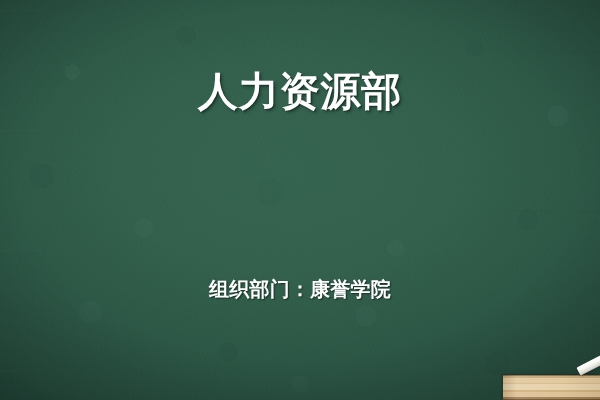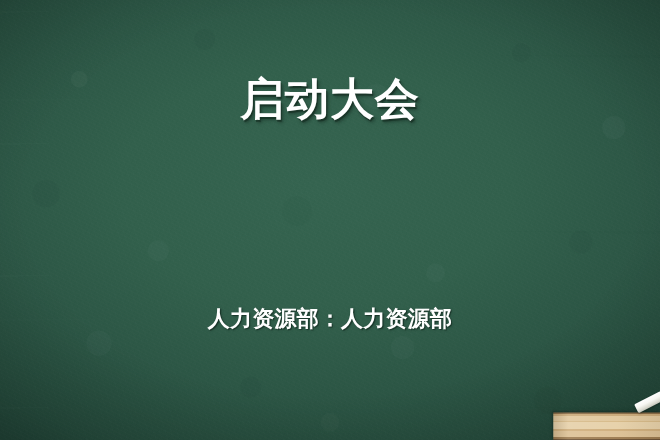--- a/index.html
+++ b/index.html
@@ -200,24 +200,24 @@
 
   <div class="board-base"></div>
   <div class="board-texture"></div>
   <div class="board-grain"></div>
   <div class="board-smear"></div>
   <div class="board-vignette"></div>
 
   <div class="content">
 
     <div class="title-block">
-      <div class="title-line title-line-1">启动大会</div>
+      <div class="title-line title-line-1">人力资源部</div>
     </div>
 
-    <div class="subtitle">人力资源部：人力资源部</div>
+    <div class="subtitle">组织部门：康誉学院</div>
 
   </div>
 
   <div class="ledge">
     <div class="ledge-sheen"></div>
   </div>
 
   <div class="chalk"></div>
 
 </div>

